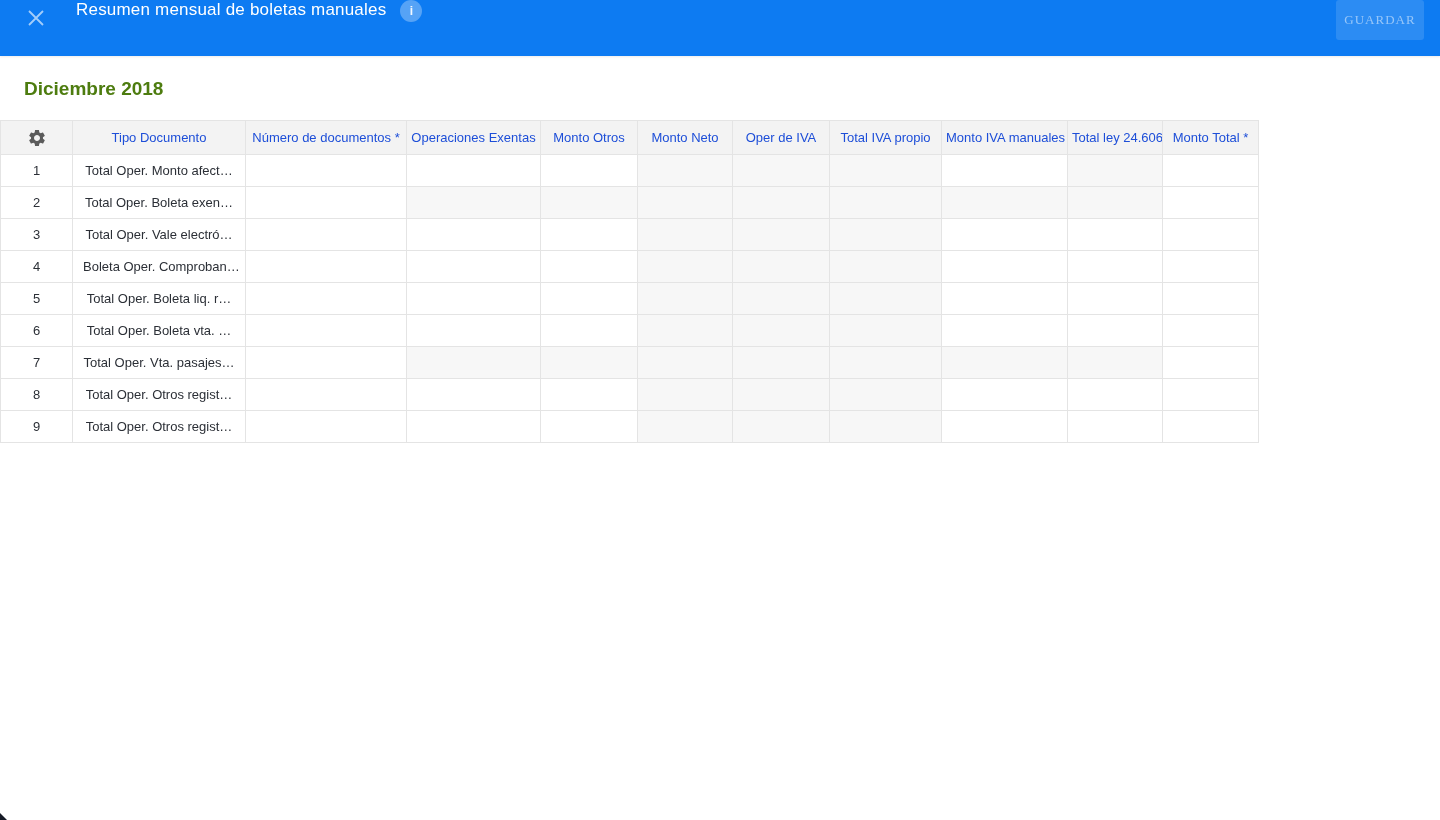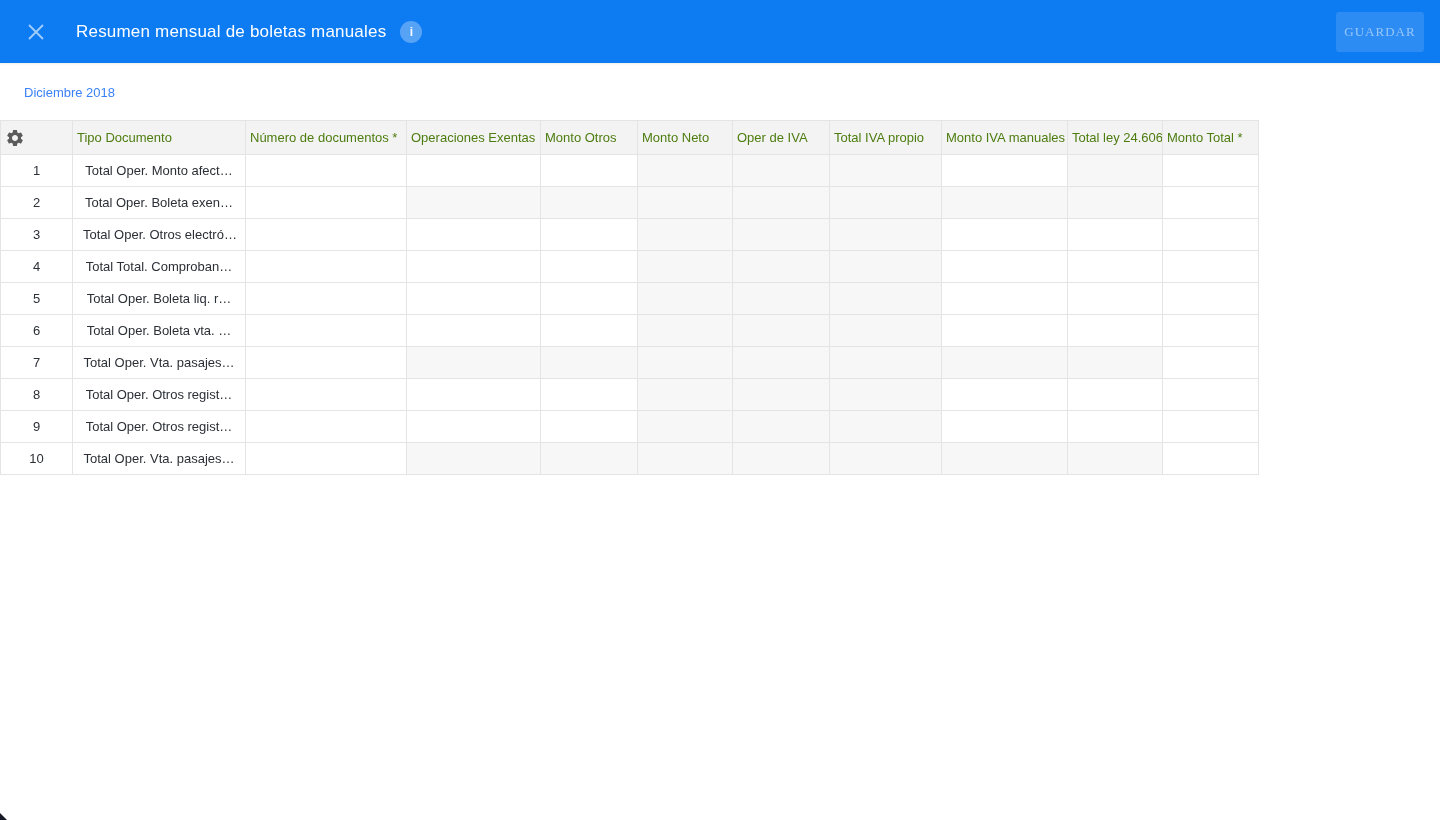--- a/index.html
+++ b/index.html
@@ -1,42 +1,42 @@
 <!DOCTYPE html>
 <html><head>
 <meta charset="utf-8">
 <style>
   * { margin:0; padding:0; box-sizing:border-box; }
   html,body { width:1440px; height:820px; background:#ffffff;
               font-family:"Liberation Sans", sans-serif; overflow:hidden; }
 
   
-  .topbar { height:63px; background:#0d7bf2; display:flex; align-items:center;
+  .topbar { height:56px; background:#0d7bf2; display:flex; 
             box-shadow:0 1px 2px rgba(0,0,0,0.08); }
   .close-btn { width:36px; height:36px; margin-left:18px; background:none; border:none;
                display:flex; align-items:center; justify-content:center; cursor:pointer; }
   .close-btn svg path { stroke:rgba(255,255,255,0.62); stroke-width:1.8; fill:none; }
   .topbar-title { color:#ffffff; font-size:17px; font-weight:400; margin-left:22px;
                   letter-spacing:0.2px; }
   .info-badge { width:22px; height:22px; border-radius:50%; background:rgba(255,255,255,0.30);
                 color:rgba(255,255,255,0.92); font-size:12px; font-weight:700;
                 display:flex; align-items:center; justify-content:center; margin-left:14px;
                 cursor:pointer; }
   .save-btn { margin-left:auto; margin-right:16px; width:88px; height:40px;
               background:rgba(255,255,255,0.13); border:none; border-radius:3px;
               color:rgba(255,255,255,0.50); font-size:13px; letter-spacing:1px;
               font-family:Liberation Serif, serif; }
 
   
-  .period-title { font-size:13px; color:#3b82f6; font-weight:400; margin:22px 0 0 24px; }
+  .period-title { font-size:19px; color:#4d7c0f; font-weight:700; margin:22px 0 0 24px; }
 
   table { border-collapse:collapse; table-layout:fixed; width:1258px; margin-top:20px; }
   th, td { border:1px solid #e4e4e4; overflow:hidden; white-space:nowrap; }
   thead th { height:34px; background:#f3f3f3; font-weight:400; font-size:13px;
-             color:#4d7c0f; text-align:left; padding:0 4px; }
+             color:#1d4ed8; text-align:center; padding:0 4px; }
   tbody td { height:32px; font-size:13px; color:#2b2f36; text-align:center;
              background:#ffffff; padding:0 10px; }
   td.cell { padding:0; }
   td.disabled { background:#f7f7f7; }
   .gear-th svg { vertical-align:middle; fill:#5b5b5b; }
 
   
   .corner { position:fixed; left:0; bottom:0; width:0; height:0;
             border-bottom:7px solid #161a26; border-right:7px solid transparent; }
 </style>
@@ -112,34 +112,34 @@
           <td class="cell disabled"></td>
           <td class="cell disabled"></td>
           <td class="cell disabled"></td>
           <td class="cell disabled"></td>
           <td class="cell disabled"></td>
           <td class="cell disabled"></td>
           <td class="cell"></td>
         </tr>
         <tr>
           <td>3</td>
-          <td>Total Oper. Otros electró…</td>
+          <td>Total Oper. Vale electró…</td>
           <td class="cell"></td>
           <td class="cell"></td>
           <td class="cell"></td>
           <td class="cell disabled"></td>
           <td class="cell disabled"></td>
           <td class="cell disabled"></td>
           <td class="cell"></td>
           <td class="cell"></td>
           <td class="cell"></td>
         </tr>
         <tr>
           <td>4</td>
-          <td>Total Total. Comproban…</td>
+          <td>Boleta Oper. Comproban…</td>
           <td class="cell"></td>
           <td class="cell"></td>
           <td class="cell"></td>
           <td class="cell disabled"></td>
           <td class="cell disabled"></td>
           <td class="cell disabled"></td>
           <td class="cell"></td>
           <td class="cell"></td>
           <td class="cell"></td>
         </tr>
@@ -199,32 +199,19 @@
           <td>9</td>
           <td>Total Oper. Otros regist…</td>
           <td class="cell"></td>
           <td class="cell"></td>
           <td class="cell"></td>
           <td class="cell disabled"></td>
           <td class="cell disabled"></td>
           <td class="cell disabled"></td>
           <td class="cell"></td>
           <td class="cell"></td>
-          <td class="cell"></td>
-        </tr>
-        <tr>
-          <td>10</td>
-          <td>Total Oper. Vta. pasajes…</td>
-          <td class="cell"></td>
-          <td class="cell disabled"></td>
-          <td class="cell disabled"></td>
-          <td class="cell disabled"></td>
-          <td class="cell disabled"></td>
-          <td class="cell disabled"></td>
-          <td class="cell disabled"></td>
-          <td class="cell disabled"></td>
           <td class="cell"></td>
         </tr>
       </tbody>
   </table>
 </main>
 
 <div class="corner"></div>
 
 </body></html>

